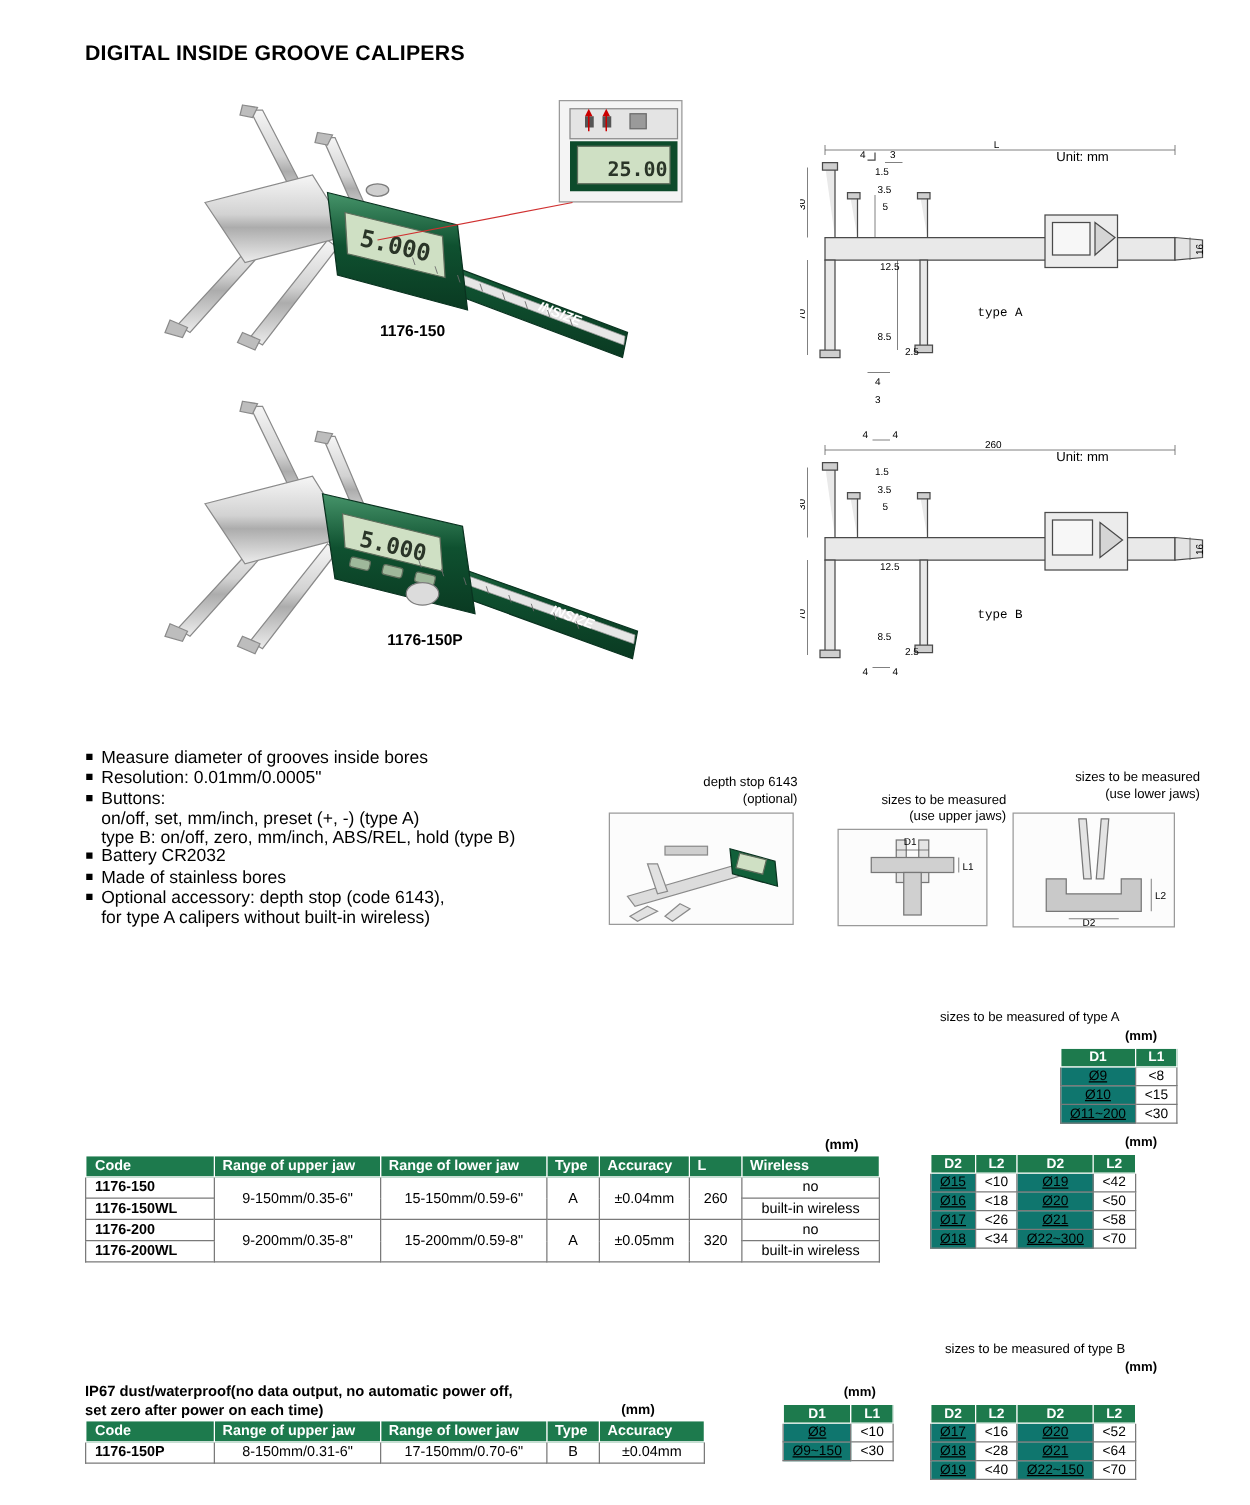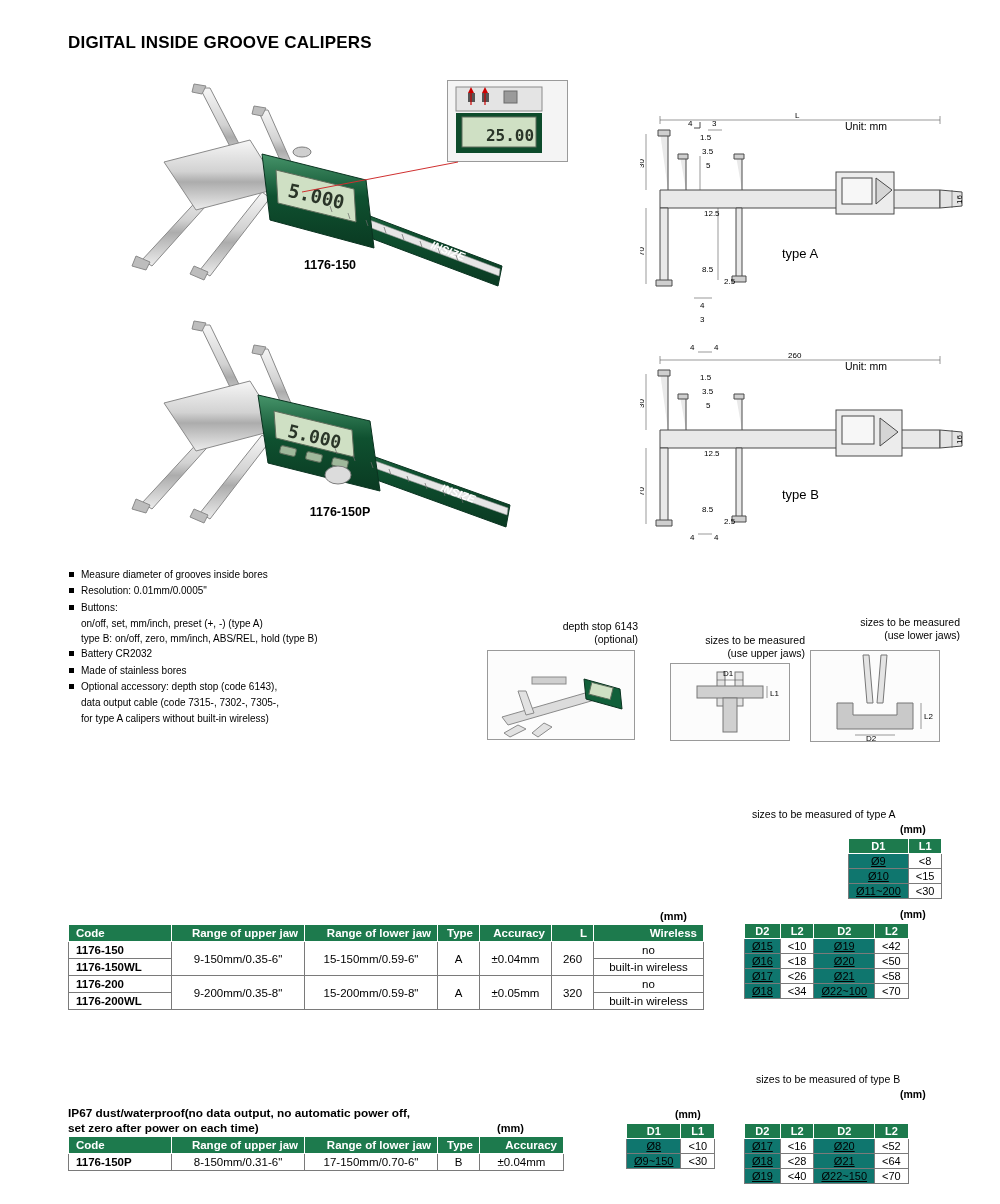--- a/index.html
+++ b/index.html
@@ -26,33 +26,33 @@
     position:absolute; font-weight:bold; font-size:12.5px; text-align:center;
   }
 
   
   .callout-box {
     position:absolute; border:1px solid #9a9a9a; background:#f6f6f6;
   }
   .callout-label { position:absolute; font-size:10.5px;margin-top:24px; }
 
   
-  .features { position:absolute; left:68px; top:567px; width:420px; font-size:10px; line-height:15.3px; }
+  .features { position:absolute; left:68px; top:598px; width:420px; font-size:14px; line-height:15.3px; }
   .features ul { list-style:none; margin:0; padding:0; }
   .features li { position:relative; padding-left:13px; margin-bottom:1px; }
   .features li::before {
     content:""; position:absolute; left:1px; top:5px; width:5px; height:5px; background:#000;
   }
   .features .sub { padding-left:13px; }
 
   
   table { border-collapse:collapse; }
   .tbl th {
     background:#1d7a4d; color:#fff; font-weight:bold; font-size:11.5px;
-    border:1px solid #ffffff; padding:2px 6px; text-align:right; white-space:nowrap;
+    border:1px solid #ffffff; padding:2px 6px; text-align:left; white-space:nowrap;
   }
   .tbl td {
     border:1px solid #7a7a7a; padding:2px 6px; font-size:11.5px; text-align:center; white-space:nowrap;
   }
   .tbl td.code { font-weight:bold; text-align:left; padding-left:7px; }
   .unit-note { position:absolute; font-size:11px; font-weight:bold; }
   .small-label { position:absolute; font-size:10.5px; }
   .right-note { position:absolute; font-size:10.5px; text-align:left; }
 
   .stbl th {
@@ -62,21 +62,21 @@
   .stbl td {
     border:1px solid #7a7a7a; padding:1px 7px; font-size:11px; text-align:center; white-space:nowrap;
   }
   .stbl td.sh { background:#0f766e;text-decoration:underline; }
 
   .ip-title { position:absolute; font-size:11.8px; font-weight:bold; line-height:15px; }
 
   
   .dwg { position:absolute; }
   .dwg svg { display:block; }
-  .dwg-cap { position:absolute; font-size:13px; }
+  .dwg-cap { position:absolute; font-size:10px;font-family:Liberation Mono, monospace; }
 
   .figbox { position:absolute; border:1px solid #9a9a9a; }
   .fig-cap { position:absolute; font-size:10.5px; text-align:right; line-height:13px; }
 </style>
 </head>
 <body>
 
 <div class="page">
 
   <h1 class="title">DIGITAL INSIDE GROOVE CALIPERS</h1>
@@ -138,21 +138,21 @@
         <line x1="272" y1="164" x2="274" y2="170"></line>
           <line x1="290" y1="171" x2="292" y2="177"></line>
         <line x1="308" y1="178" x2="310" y2="184"></line>
           <line x1="326" y1="185" x2="328" y2="191"></line>
       </g>
     </svg>
   </div>
   <div class="caption" style="left:270px; top:258px; width:120px;">1176-150</div>
 
   <div class="callout-label" style="left:460px; top:65px;">preset buttons</div>
-  <div class="callout-box" style="left:447px; top:80px; width:121px; height:82px; background:#f4f4f4;">
+  <div class="callout-box" style="left:447px; top:80px; width:99px; height:82px; background:#f4f4f4;">
     <svg width="103" height="80" viewBox="0 0 103 80">
       <rect x="8" y="6" width="86" height="24" fill="#e4e4e4" stroke="#8a8a8a"></rect>
       <rect x="20" y="12" width="7" height="9" fill="#555"></rect>
       <rect x="34" y="12" width="7" height="9" fill="#555"></rect>
       <rect x="56" y="10" width="13" height="12" fill="#9a9a9a" stroke="#6a6a6a"></rect>
       <line x1="23" y1="24" x2="23" y2="10" stroke="#c00" stroke-width="1.2" marker-end=""></line>
       <polygon points="23,6 20,12 26,12" fill="#c00"></polygon>
       <line x1="37" y1="24" x2="37" y2="10" stroke="#c00" stroke-width="1.2"></line>
       <polygon points="37,6 34,12 40,12" fill="#c00"></polygon>
       <rect x="8" y="32" width="86" height="40" fill="#0d4b2b" stroke="#093venue"></rect>
@@ -332,21 +332,20 @@
       <li>Resolution: 0.01mm/0.0005"</li>
       <li>Buttons:</li>
     </ul>
     <div class="sub">on/off, set, mm/inch, preset (+, -) (type A)</div>
     <div class="sub">type B: on/off, zero, mm/inch, ABS/REL, hold (type B)</div>
     <ul>
       <li>Battery CR2032</li>
       <li>Made of stainless bores</li>
       <li>Optional accessory: depth stop (code 6143),</li>
     </ul>
-    <div class="sub">data output cable (code 7315-, 7302-, 7305-,</div>
     <div class="sub">for type A calipers without built-in wireless)</div>
   </div>
 
   <div class="fig-cap" style="left:478px; top:620px; width:160px;">
     <span>depth stop 6143</span><br>
     <span style="font-weight:normal;">(optional)</span>
   </div>
   <div class="figbox" style="left:487px; top:650px; width:148px; height:90px; background:#fcfcfc;">
     <svg width="146" height="88" viewBox="0 0 146 88">
       <polygon points="14,66 118,36 124,44 20,74" fill="#dcdcdc" stroke="#8a8a8a"></polygon>
@@ -446,21 +445,21 @@
       </tr>
       <tr>
         <td class="sh">Ø17</td>
         <td>&lt;26</td>
         <td class="sh">Ø21</td>
         <td>&lt;58</td>
       </tr>
       <tr>
         <td class="sh">Ø18</td>
         <td>&lt;34</td>
-        <td class="sh">Ø22~100</td>
+        <td class="sh">Ø22~300</td>
         <td>&lt;70</td>
       </tr>
     </tbody>
   </table>
 
   <div class="unit-note" style="left:660px; top:910px;">(mm)</div>
   <table class="tbl abs" style="left:68px; top:924px;">
     <thead>
       <tr>
         <th style="width:103px; text-align:left; padding-left:7px;">Code</th>

